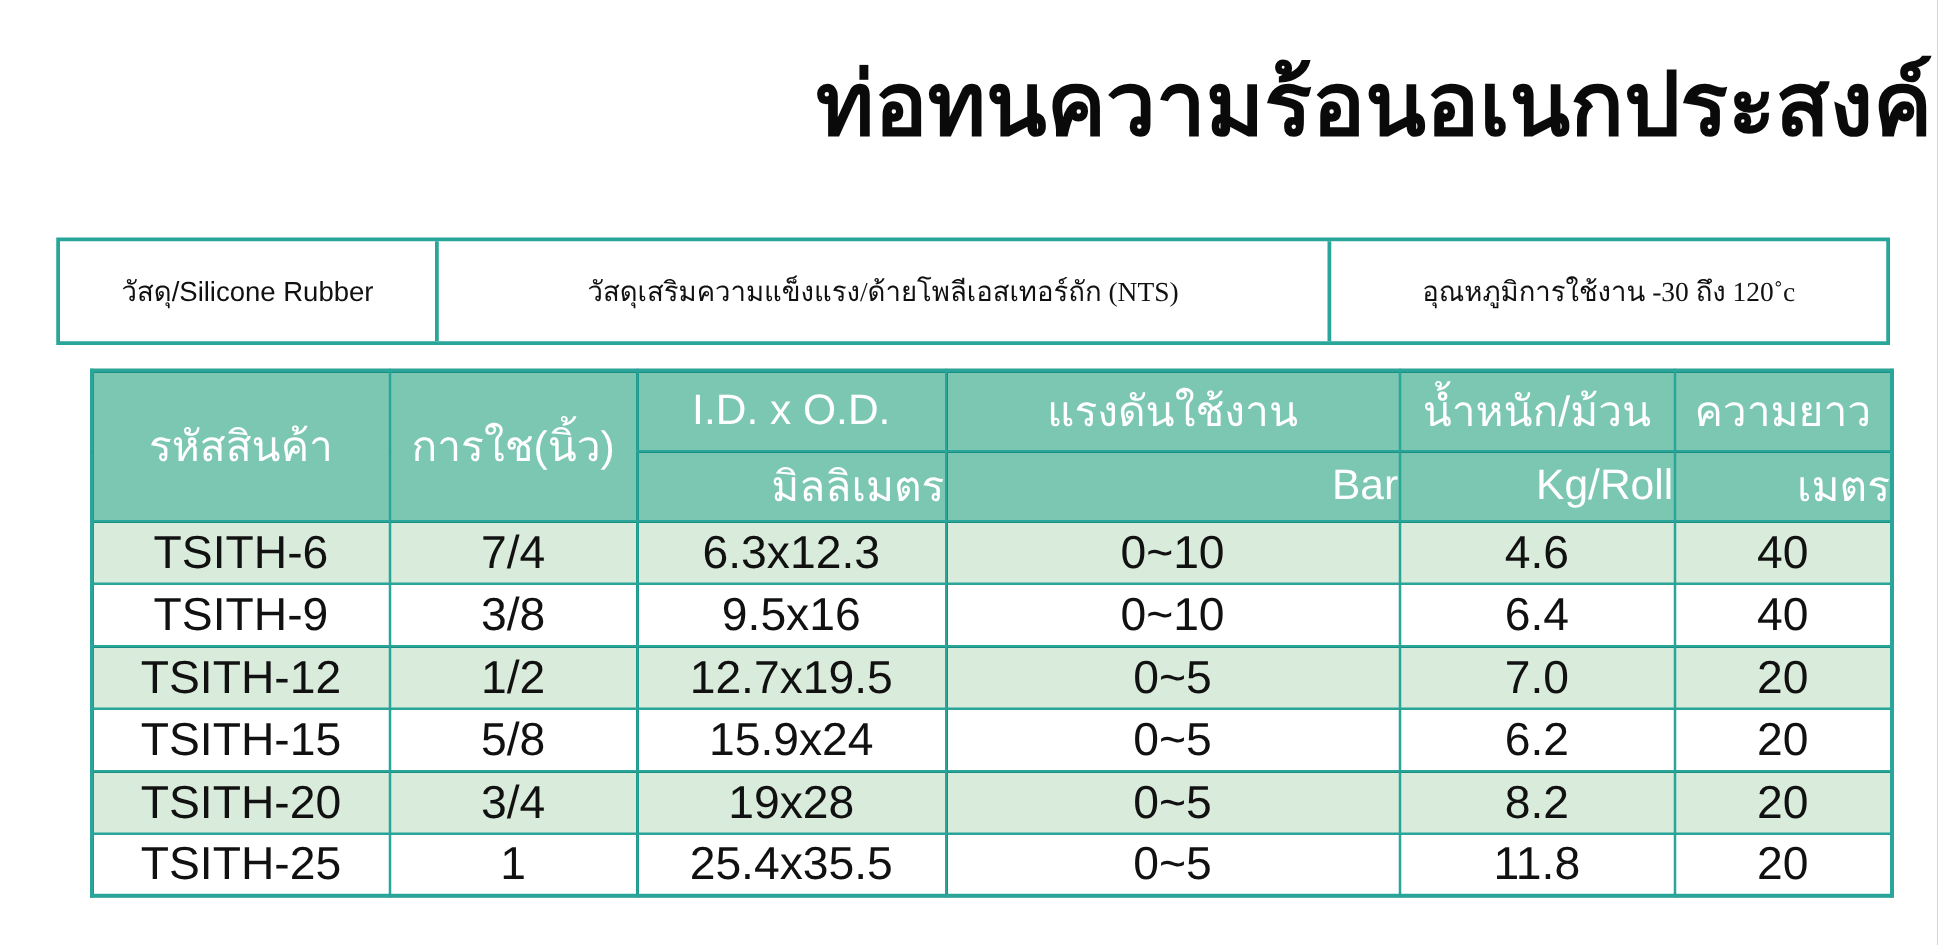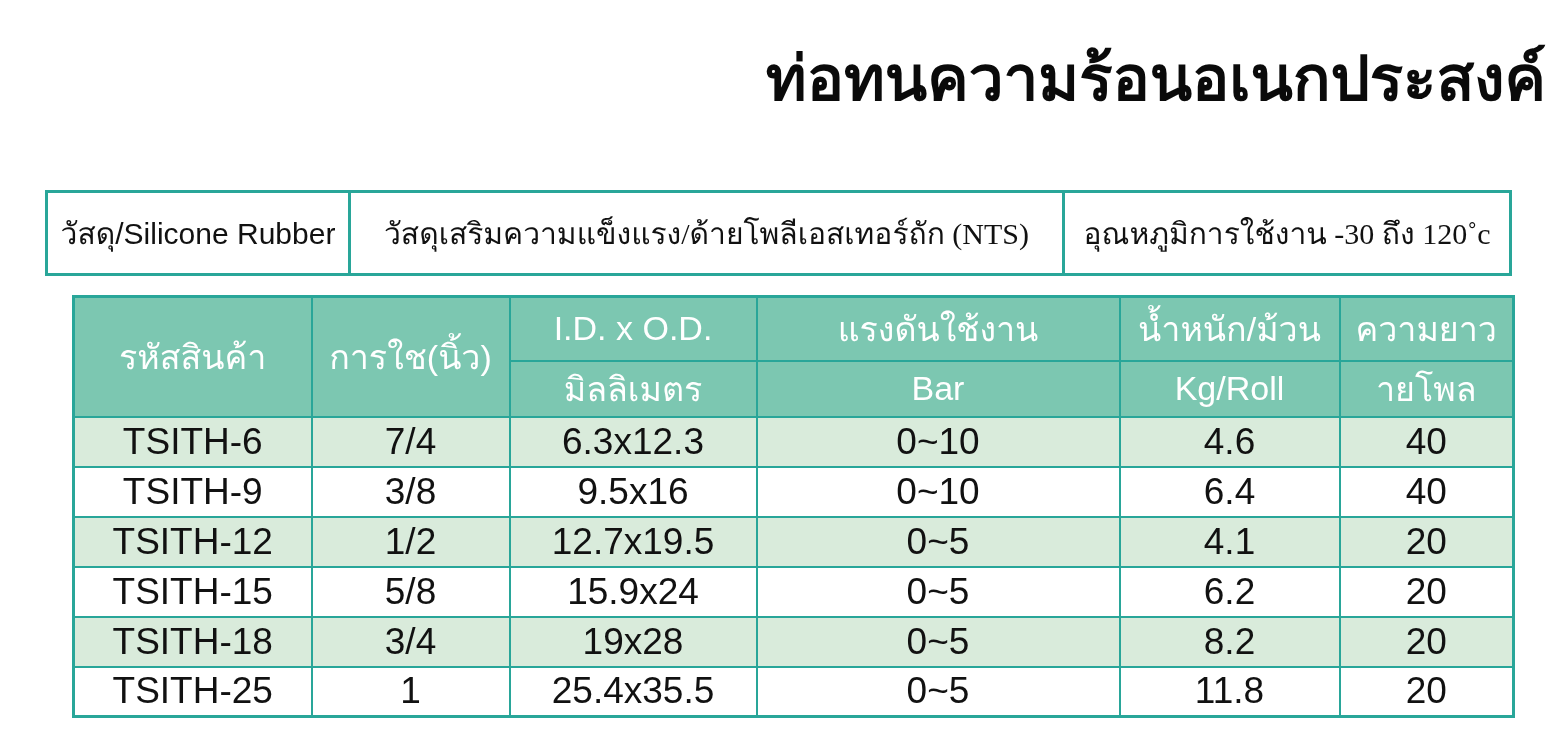--- a/index.html
+++ b/index.html
@@ -19,39 +19,39 @@
     overflow:hidden;
     position:relative;
   }
   .page{ position:absolute; inset:0; }
 
   
   .title{
     position:absolute;
     top:34px; right:4px; left:16px;
     text-align:right;
-    font-size:62px;
+    font-size:71px;
     font-weight:bold;
     color:#0a0a0a;
     line-height:1.45;
     white-space:nowrap;
   }
 
   
   .info-bar{
     position:absolute;
     left:45px; top:190px;
     width:1467px; height:86px;
     display:flex;
     border:3px solid var(--teal);
     background:#fff;
   }
   .info-cell{
     display:flex; align-items:center; justify-content:center;
-    font-size:30px; color:var(--ink);
+    font-size:22px; color:var(--ink);
     text-align:right;
     padding:0 0;
     white-space:nowrap;
   }
   .info-cell + .info-cell{ border-left:3px solid var(--teal);font-family:Liberation Serif, serif; }
   .info-c1{ flex:0 0 300px; }
   .info-c2{ flex:0 0 714px; }
   .info-c3{ flex:1 1 auto; }
 
   
@@ -70,21 +70,21 @@
     overflow:hidden;
   }
   .spec-table{ border:3px solid var(--teal); }
   .spec-table thead th{
     background:var(--header-bg);
     color:var(--header-ink);
     font-weight:normal;
     font-size:34px;
   }
   .spec-table thead tr.h1 th{ height:64px; }
-  .spec-table thead tr.h2 th{ height:52px; }
+  .spec-table thead tr.h2 th{ height:52px;text-align:right; }
   .spec-table tbody td{
     height:50px;
     font-size:37px;
     color:var(--ink);
     background:var(--row-bg);
   }
   .spec-table tbody tr.alt td{ background:var(--row-alt); }
 </style>
 </head>
 <body>
@@ -114,21 +114,21 @@
         <th rowspan="2">การใช(นิ้ว)</th>
         <th>I.D. x O.D.</th>
         <th>แรงดันใช้งาน</th>
         <th>น้ำหนัก/ม้วน</th>
         <th>ความยาว</th>
       </tr>
       <tr class="h2">
         <th>มิลลิเมตร</th>
         <th>Bar</th>
         <th>Kg/Roll</th>
-        <th>ายโพล</th>
+        <th>เมตร</th>
       </tr>
     </thead>
     <tbody>
       <tr class="alt">
         <td>TSITH-6</td>
         <td>7/4</td>
         <td>6.3x12.3</td>
         <td>0~10</td>
         <td>4.6</td>
         <td>40</td>
@@ -139,33 +139,33 @@
         <td>9.5x16</td>
         <td>0~10</td>
         <td>6.4</td>
         <td>40</td>
       </tr>
       <tr class="alt">
         <td>TSITH-12</td>
         <td>1/2</td>
         <td>12.7x19.5</td>
         <td>0~5</td>
-        <td>4.1</td>
+        <td>7.0</td>
         <td>20</td>
       </tr>
       <tr>
         <td>TSITH-15</td>
         <td>5/8</td>
         <td>15.9x24</td>
         <td>0~5</td>
         <td>6.2</td>
         <td>20</td>
       </tr>
       <tr class="alt">
-        <td>TSITH-18</td>
+        <td>TSITH-20</td>
         <td>3/4</td>
         <td>19x28</td>
         <td>0~5</td>
         <td>8.2</td>
         <td>20</td>
       </tr>
       <tr>
         <td>TSITH-25</td>
         <td>1</td>
         <td>25.4x35.5</td>

